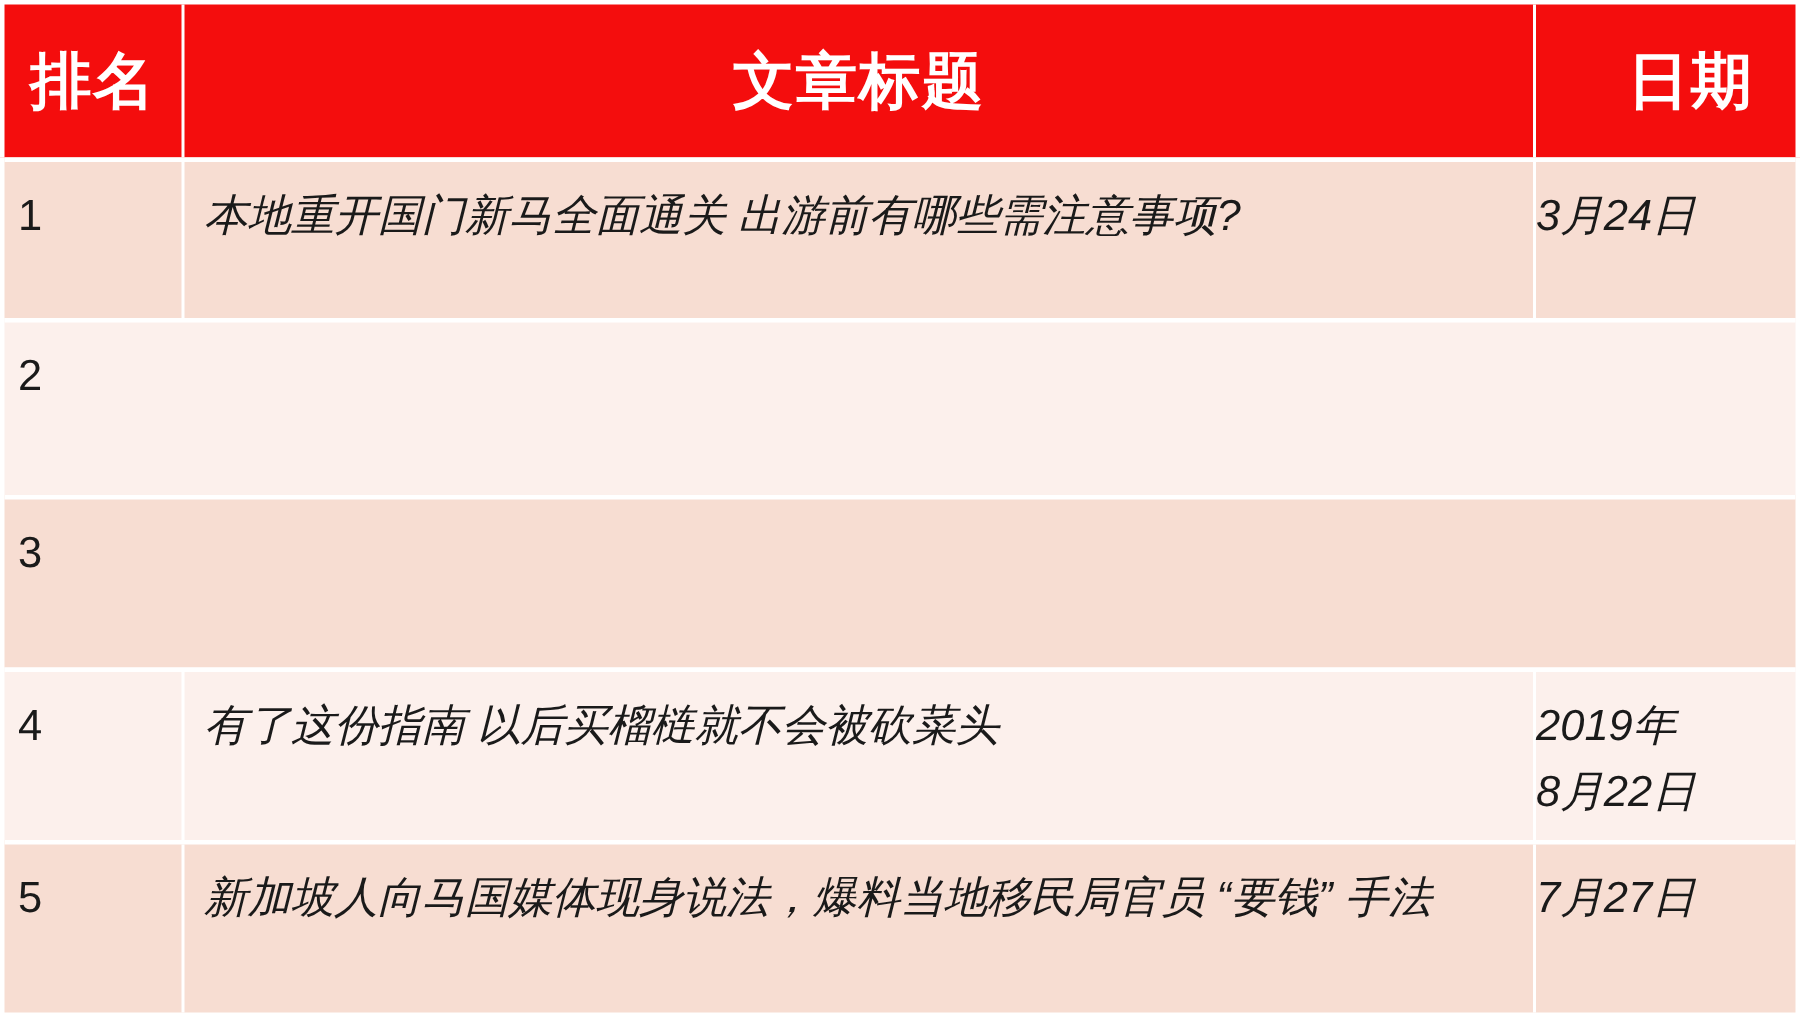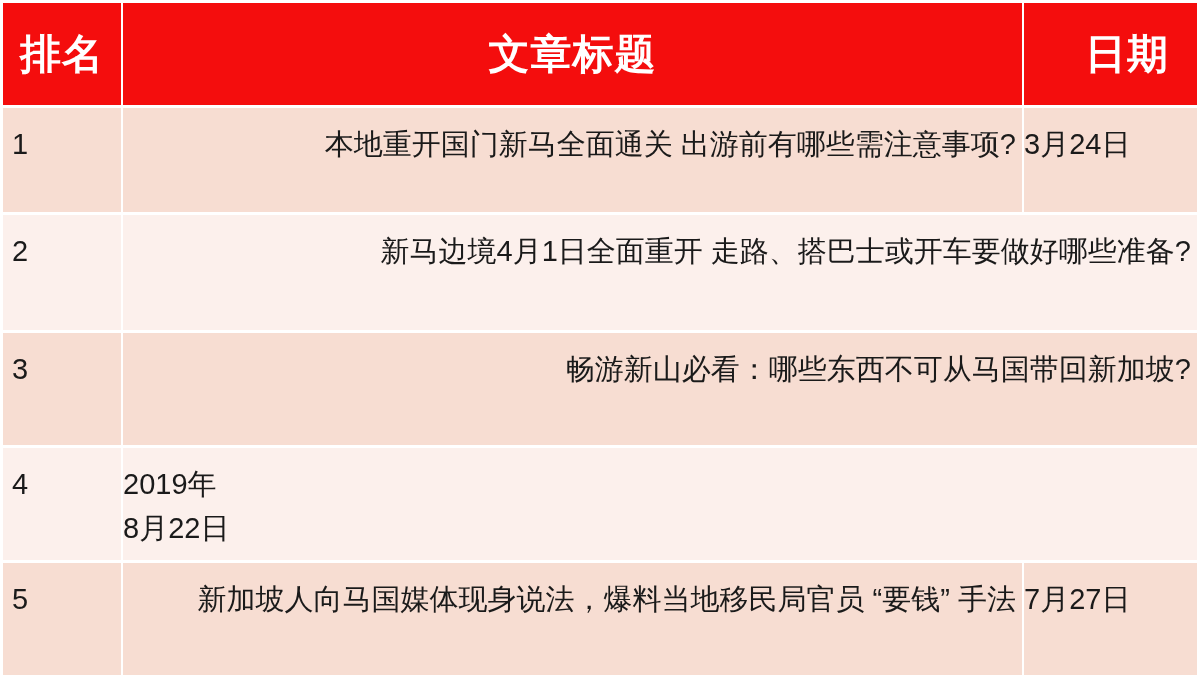--- a/index.html
+++ b/index.html
@@ -43,21 +43,20 @@
     font-size: 41px;
     letter-spacing: 1px;
     box-sizing: border-box;
   }
   .col-rank {
     flex: 0 0 118px;
     width: 118px;
   }
   .col-title {
     flex: 1 1 auto;
-    text-align: right;
   }
   .col-date {
     flex: 0 0 175px;
     width: 175px;
     padding-left: 33px;
   }
   .table-header .col-title,
   .table-header .col-date {
     border-left: 2px solid #ffffff;
   }
@@ -87,20 +86,21 @@
     font-size: 29px;
     line-height: 44px;
   }
   .table-row .col-rank {
     padding-left: 9px;
     font-size: 29px;
   }
   .table-row .col-title,
   .table-row .col-date {
     border-left: 2px solid #ffffff;
+    font-style: italic;
   }
   .table-row .col-title {
     padding-left: 13px;
     padding-right: 6px;
     white-space: pre-wrap;
   }
   .table-row .col-date {
     padding-left: 0;
     padding-right: 6px;
     white-space: pre-wrap;
@@ -127,30 +127,29 @@
   <div class="table-body">
 
     <div class="table-row shade-dark row-h1">
       <div class="cell col-rank">1</div>
       <div class="cell col-title">本地重开国门新马全面通关 出游前有哪些需注意事项?</div>
       <div class="cell col-date">3月24日</div>
     </div>
 
     <div class="table-row shade-light row-h2">
       <div class="cell col-rank">2</div>
-      <div class="cell col-title">新马边境4月1日全面重开 走路、搭巴士或开车要做好哪些准备?</div>
     </div>
 
     <div class="table-row shade-dark row-h3">
       <div class="cell col-rank">3</div>
-      <div class="cell col-title">畅游新山必看：哪些东西不可从马国带回新加坡?</div>
     </div>
 
     <div class="table-row shade-light row-h4">
       <div class="cell col-rank">4</div>
+      <div class="cell col-title">有了这份指南 以后买榴梿就不会被砍菜头</div>
       <div class="cell col-date">2019年
 8月22日</div>
     </div>
 
     <div class="table-row shade-dark row-h5">
       <div class="cell col-rank">5</div>
       <div class="cell col-title">新加坡人向马国媒体现身说法，爆料当地移民局官员 “要钱” 手法</div>
       <div class="cell col-date">7月27日</div>
     </div>
 

